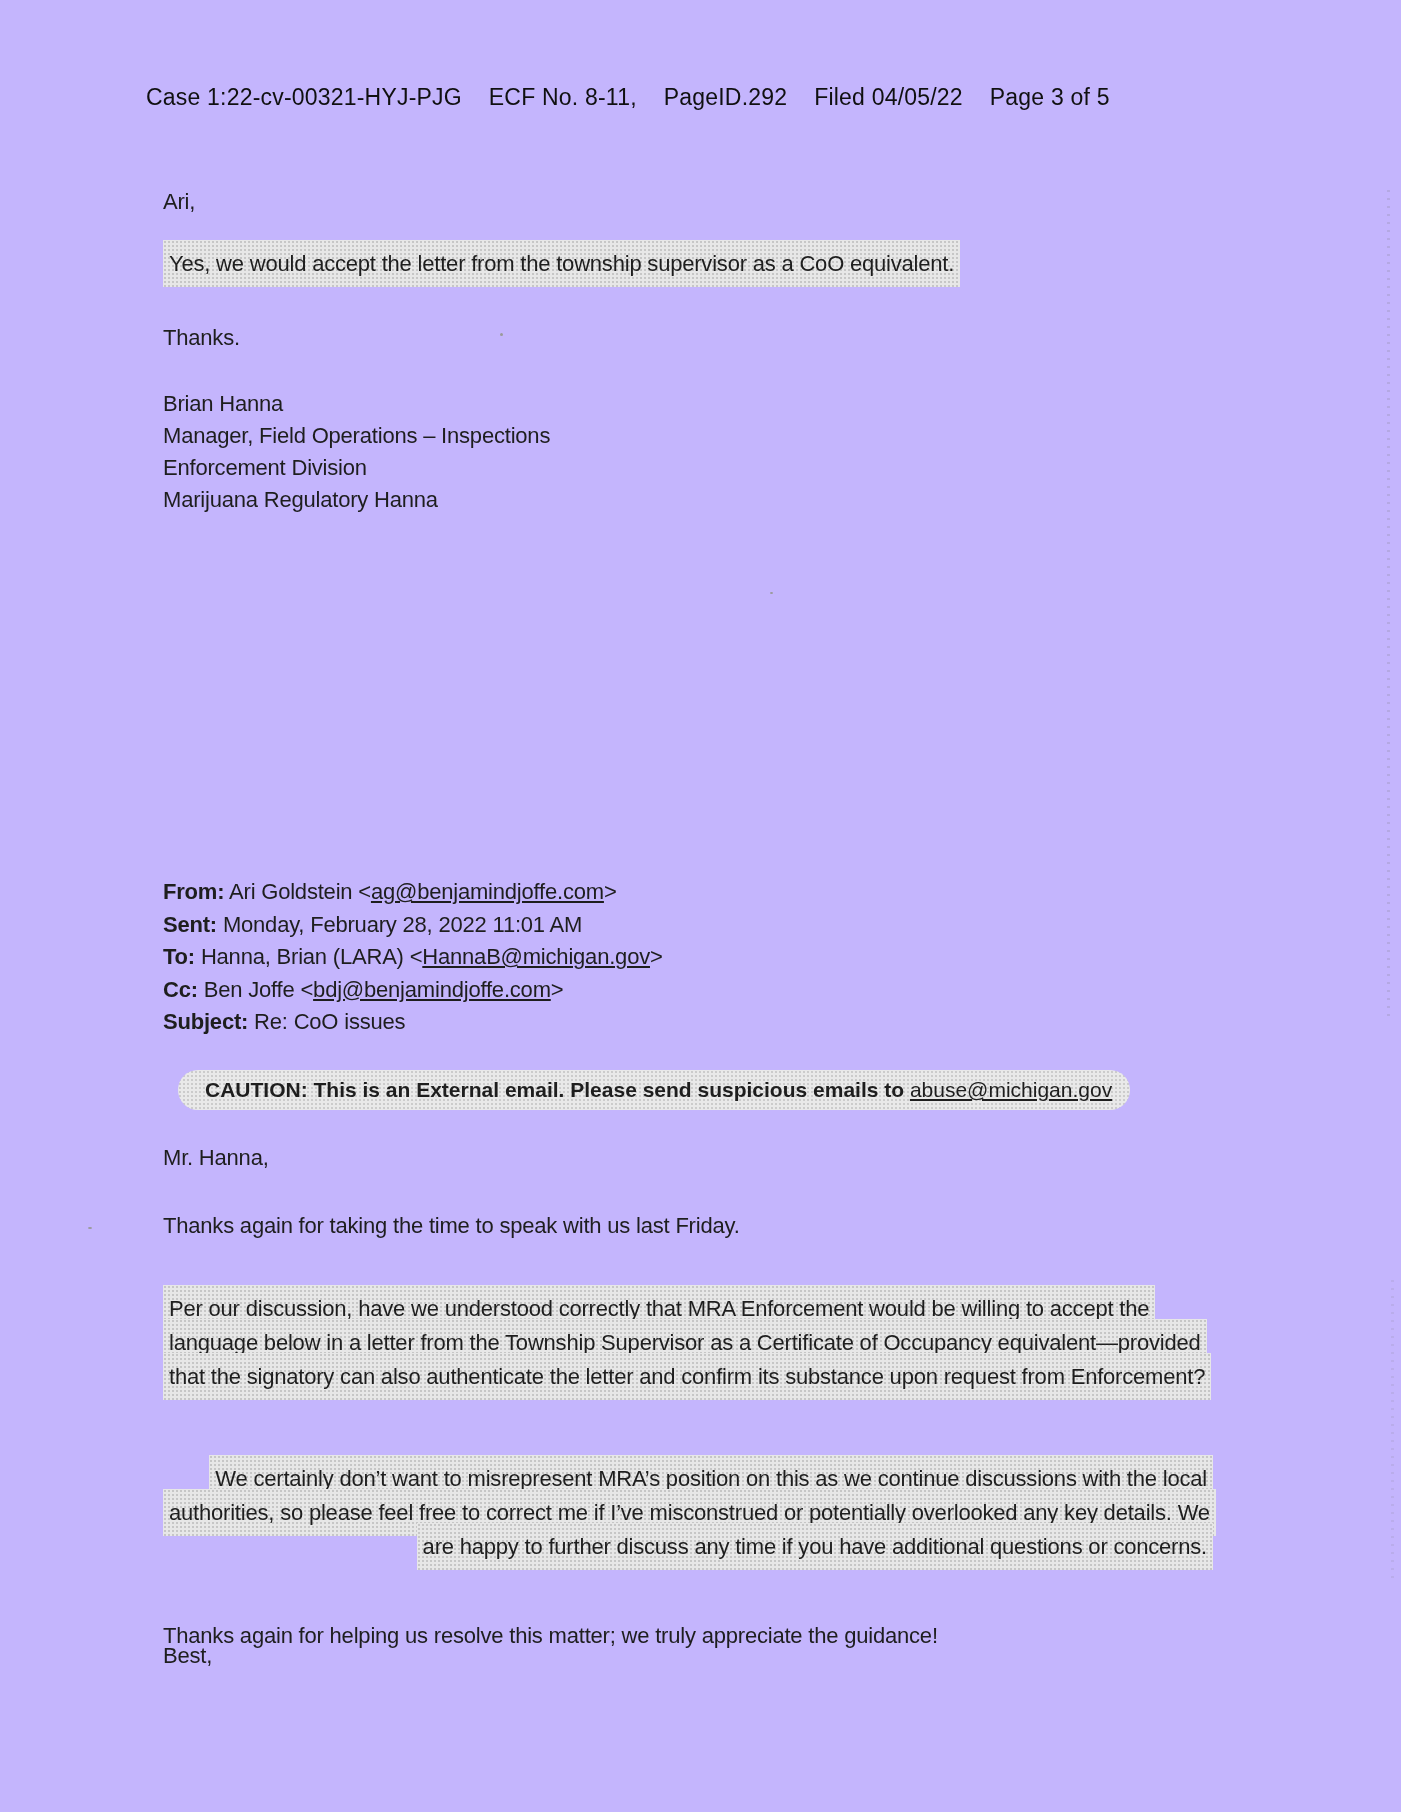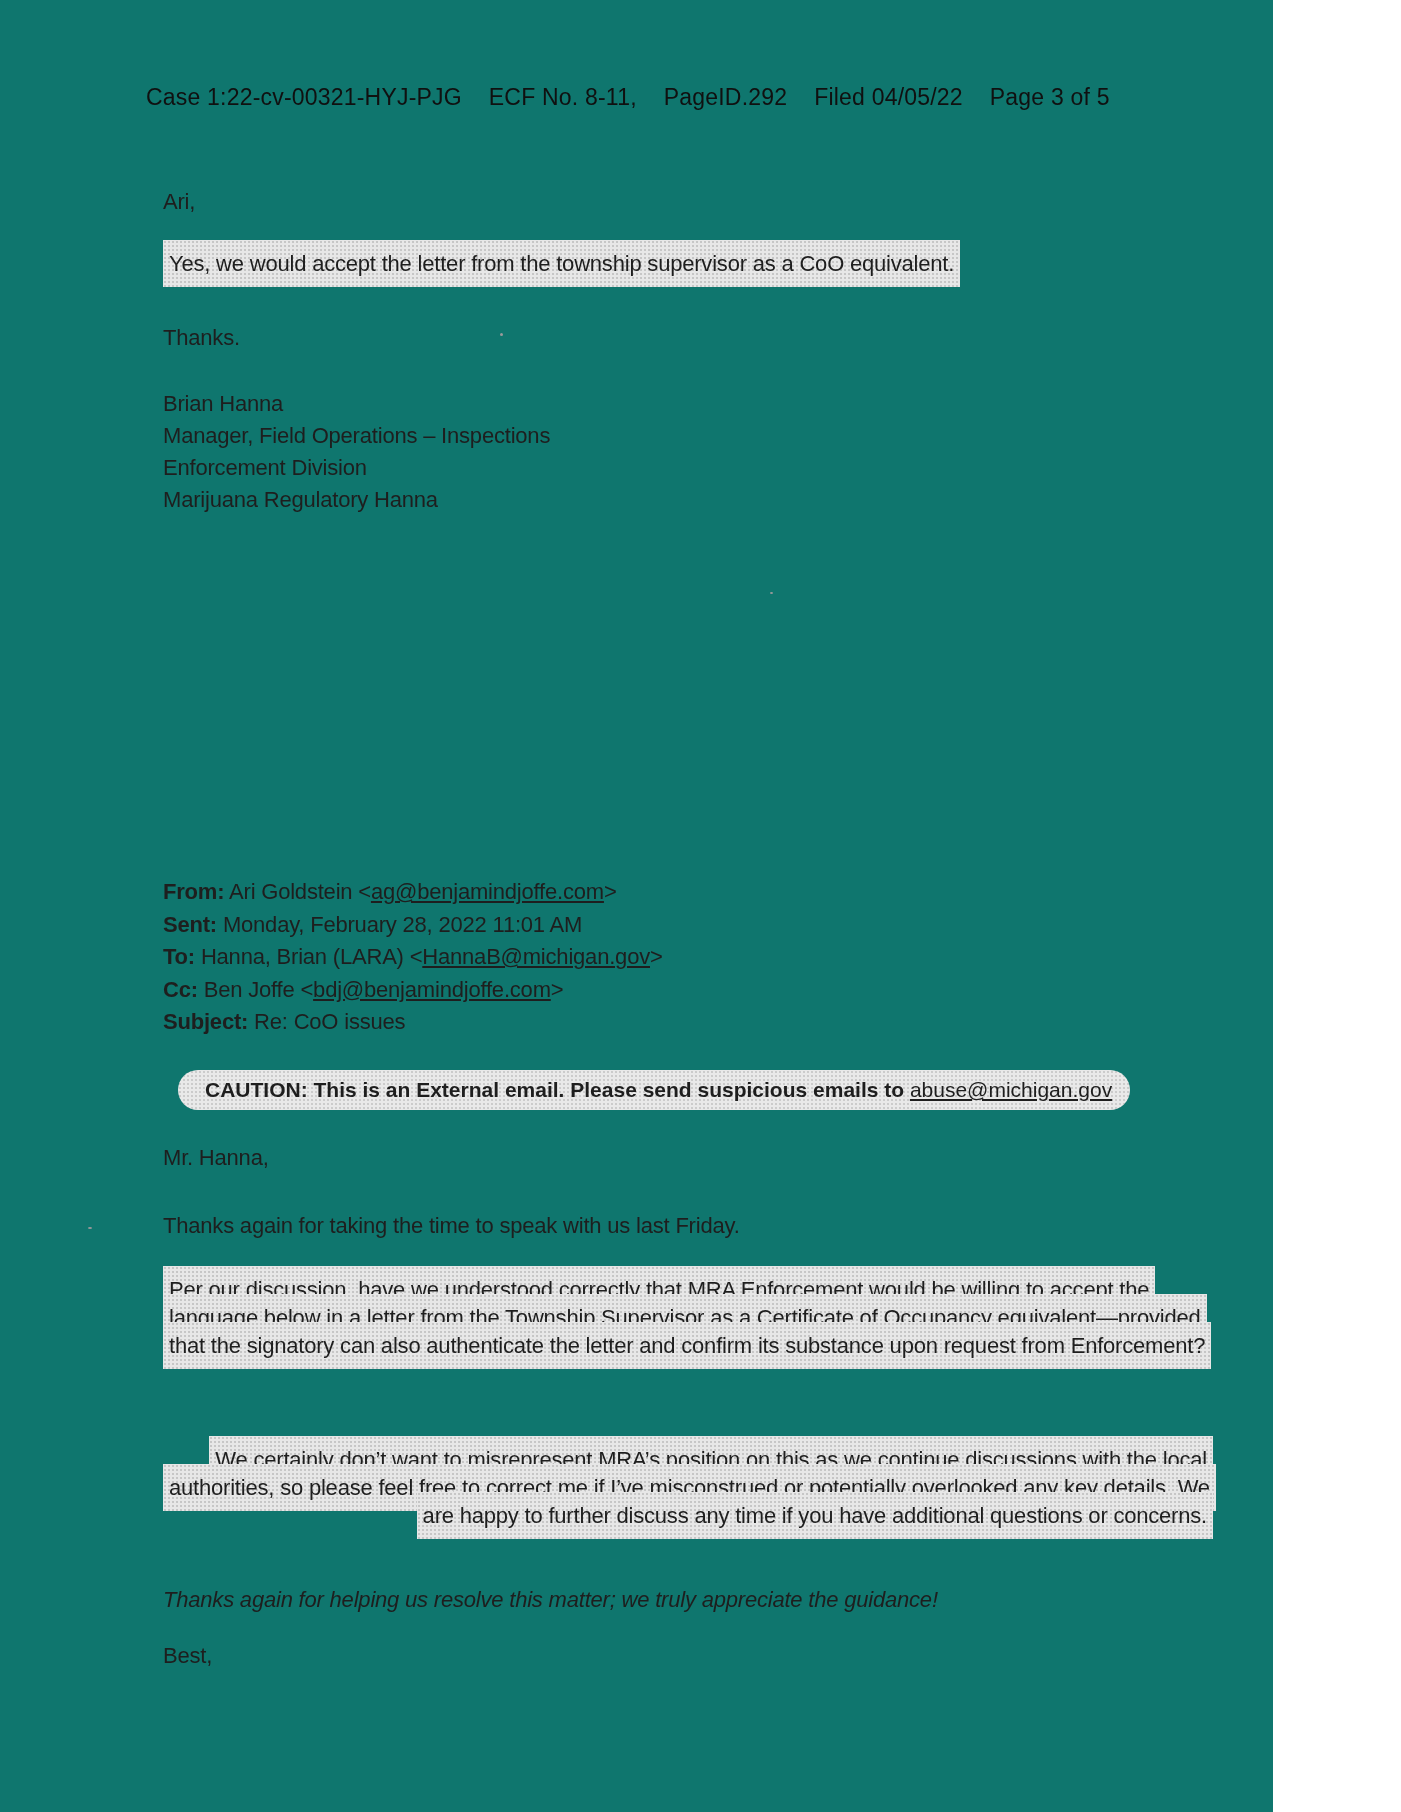--- a/index.html
+++ b/index.html
@@ -1,20 +1,20 @@
 <!DOCTYPE html>
 <html><head>
 <meta charset="utf-8">
 <style>
   html,body{margin:0;padding:0;}
   body{background:#ffffff;}
   .page{
     position:relative;
-    width:1273px;height:1812px;
-    background:#0f766e;
+    width:1401px;height:1812px;
+    background:#c4b5fd;
     font-family:"Liberation Sans","DejaVu Sans",sans-serif;
     color:#1e1e1e;
     overflow:hidden;
   }
   .doc-header{
     position:absolute;left:146px;top:84px;
     font-size:23px;color:#101010;white-space:nowrap;
     letter-spacing:.2px;
   }
   .doc-header span{margin-right:27px;}
@@ -23,21 +23,21 @@
   .hl{
     background-color:#e7e7e7;
     background-image:radial-gradient(rgba(130,130,130,.35) .7px, transparent .8px);
     background-size:4px 4px;
     padding:11px 6px;
     box-decoration-break:clone;
     -webkit-box-decoration-break:clone;
   }
   .lnk{text-decoration:underline;}
   .b{font-weight:bold;}
-  .para-hl{line-height:28px;}
+  .para-hl{line-height:34px;margin-top:16px;}
   .caution-wrap{
     position:absolute;left:178px;top:1070px;
     font-size:21px;white-space:nowrap;
   }
   .caution-band{
     display:inline-block;
     background-color:#e9e9e9;
     background-image:radial-gradient(rgba(130,130,130,.3) .7px, transparent .8px);
     background-size:4px 4px;
     padding:8px 18px 8px 27px;
@@ -100,21 +100,21 @@
   </div>
 
   <div class="abs para-hl" style="top:1276px;">
     <p><span class="hl">Per our discussion, have we understood correctly that MRA Enforcement would be willing to accept the language below in a letter from the Township Supervisor as a Certificate of Occupancy equivalent—provided that the signatory can also authenticate the letter and confirm its substance upon request from Enforcement?</span></p>
   </div>
 
   <div class="abs para-hl" style="top:1446px;text-align:right;">
     <p><span class="hl">We certainly don’t want to misrepresent MRA’s position on this as we continue discussions with the local authorities, so please feel free to correct me if I’ve misconstrued or potentially overlooked any key details. We are happy to further discuss any time if you have additional questions or concerns.</span></p>
   </div>
 
-  <div class="abs" style="top:1584px;font-style:italic;">
+  <div class="abs" style="top:1620px;">
     <p>Thanks again for helping us resolve this matter; we truly appreciate the guidance!</p>
   </div>
 
   <div class="abs" style="top:1640px;">
     <p>Best,</p>
   </div>
 
   <div class="artifact-strip" style="left:1387px;top:190px;height:830px;"></div>
   <div class="artifact-strip" style="left:1391px;top:1280px;height:300px;opacity:.3;"></div>
   <div class="speck" style="left:500px;top:333px;width:3px;height:3px;"></div>

